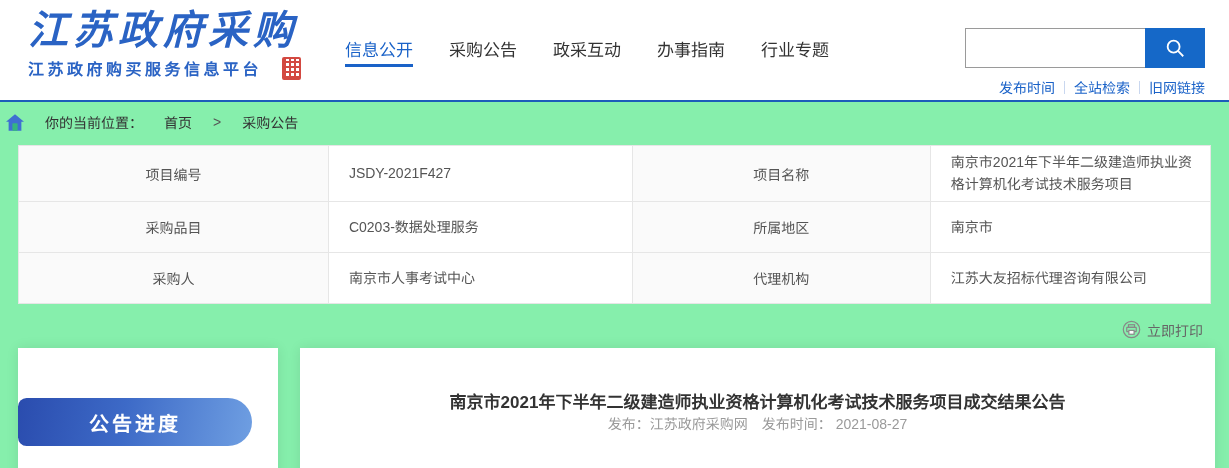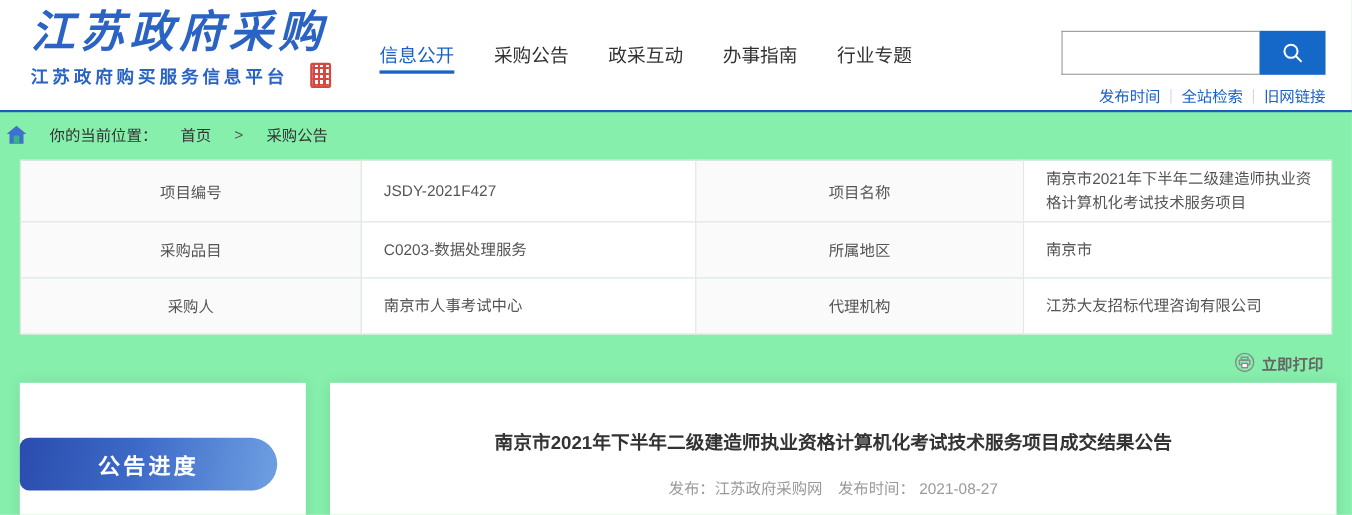--- a/index.html
+++ b/index.html
@@ -45,33 +45,33 @@
   
   .info-table { width:1193px; margin:3px 18px 0 18px; border-collapse:collapse; font-size:14px; color:#555;
                 table-layout:fixed; }
   .info-table td { border:1px solid #e6e6e6; height:51px; }
   .info-table td.lab { background:#fafafa; text-align:center; color:#555; }
   .info-table td.val { padding:6px 12px 6px 20px; line-height:1.55; background:#fff; }
   .col1 { width:26%; } .col2 { width:25.5%; } .col3 { width:25%; } .col4 { width:23.5%; }
 
   
   .print-row { display:flex; justify-content:flex-end; align-items:center; gap:6px;
-               padding:15px 26px 0 0; font-size:14px; color:#666; height:36px;font-weight:bold; }
+               padding:15px 26px 0 0; font-size:14px; color:#666; height:36px; }
   .print-btn { display:flex; align-items:center; gap:6px; cursor:pointer; color:#666; }
 
   
   .bottom { display:flex; gap:22px; padding:8px 14px 0 18px; align-items:stretch; }
   .side-panel { width:260px; background:#fff; box-shadow:0 0 12px rgba(0,0,0,.09); height:160px; }
   .progress-btn { margin:50px 26px 0 0; height:48px; border-radius:10px 28px 28px 10px;
                   background:linear-gradient(100deg,#2a4cae 0%,#3d6ac7 45%,#6f9fe2 100%);
                   color:#fff; font-size:20px; font-weight:bold; letter-spacing:3px;
                   display:flex; align-items:center; justify-content:center; cursor:pointer; }
   .main-panel { flex:1; background:#fff; box-shadow:0 0 12px rgba(0,0,0,.09); padding-top:40px; height:160px; }
   .article-title { text-align:center; font-size:17px; font-weight:bold; color:#333; }
-  .article-meta { text-align:center; margin-top:20px; font-size:14px; color:#9a9a9a; }
+  .article-meta { text-align:center; font-size:14px; color:#9a9a9a; }
   .article-meta .gap { display:inline-block; width:14px; }
 </style>
 </head>
 <body>
 
 <div class="page">
 
   <header class="header">
     <div class="logo">
       <div class="logo-title">江苏政府采购</div>

